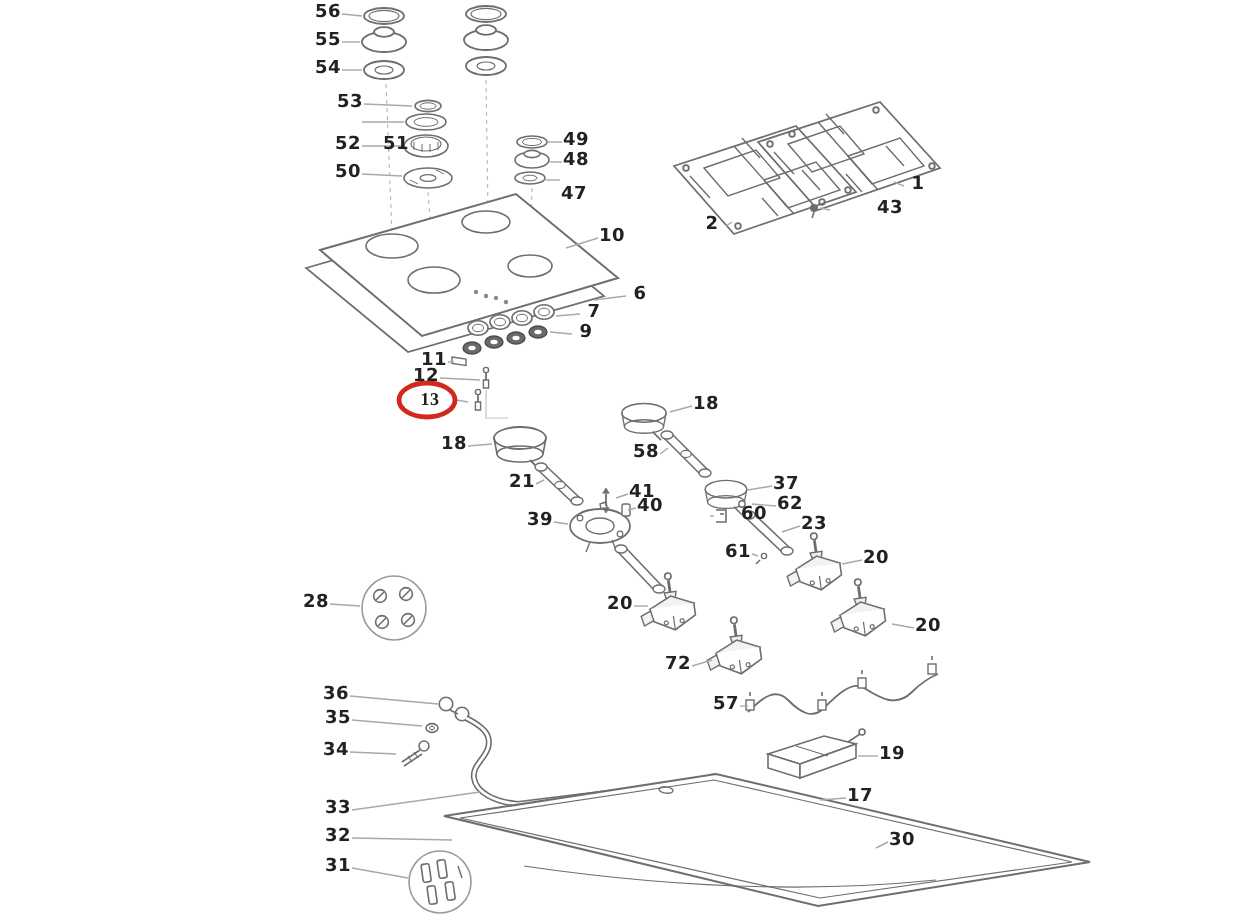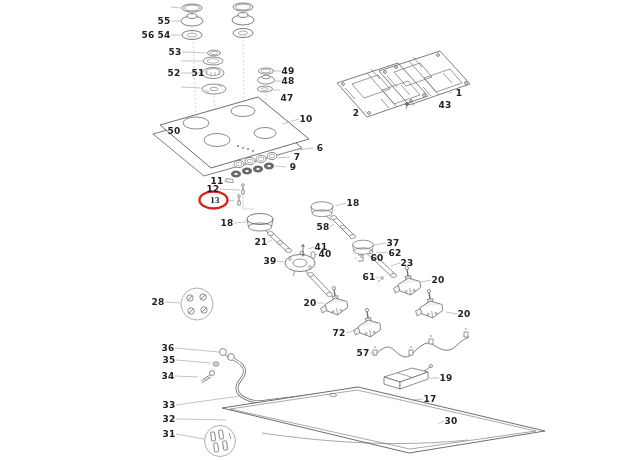--- a/index.html
+++ b/index.html
@@ -341,27 +341,27 @@
       <line x1="439" y1="378" x2="429" y2="378" stroke="#a9a9a9" stroke-width="0.7"></line>
       <line x1="423" y1="399" x2="410" y2="400" stroke="#a9a9a9" stroke-width="0.7"></line>
       <line x1="444" y1="421" x2="438" y2="424" stroke="#a9a9a9" stroke-width="0.7"></line>
       <ellipse cx="213.5" cy="200" rx="14" ry="8.5" fill="none" stroke="#d3281e" stroke-width="2.4"></ellipse>
     </svg>
 
   <div id="labels">
       <span class="part-label" style="left: 459px; top: 93px; color: rgb(34, 34, 34);">1</span>
       <span class="part-label" style="left: 356px; top: 113px; color: rgb(34, 34, 34);">2</span>
       <span class="part-label" style="left: 445px; top: 105px; color: rgb(34, 34, 34);">43</span>
-      <span class="part-label" style="left: 148px; top: 7px; color: rgb(34, 34, 34); margin-top: 28px;">56</span>
+      <span class="part-label" style="left: 164px; top: 7px; color: rgb(34, 34, 34);">56</span>
       <span class="part-label" style="left: 164px; top: 21px; color: rgb(34, 34, 34);">55</span>
       <span class="part-label" style="left: 164px; top: 35px; color: rgb(34, 34, 34);">54</span>
       <span class="part-label" style="left: 175px; top: 52px; color: rgb(34, 34, 34);">53</span>
       <span class="part-label" style="left: 174px; top: 73px; color: rgb(34, 34, 34);">52</span>
       <span class="part-label" style="left: 174px; top: 73px; color: rgb(34, 34, 34); margin-left: 24px;">51</span>
-      <span class="part-label" style="left: 174px; top: 87px; color: rgb(34, 34, 34); margin-top: 44px;">50</span>
+      <span class="part-label" style="left: 174px; top: 87px; color: rgb(34, 34, 34);">50</span>
       <span class="part-label" style="left: 288px; top: 71px; color: rgb(34, 34, 34);">49</span>
       <span class="part-label" style="left: 288px; top: 81px; color: rgb(34, 34, 34);">48</span>
       <span class="part-label" style="left: 287px; top: 98px; color: rgb(34, 34, 34);">47</span>
       <span class="part-label" style="left: 306px; top: 119px; color: rgb(34, 34, 34);">10</span>
       <span class="part-label" style="left: 320px; top: 148px; color: rgb(34, 34, 34);">6</span>
       <span class="part-label" style="left: 297px; top: 157px; color: rgb(34, 34, 34);">7</span>
       <span class="part-label" style="left: 293px; top: 167px; color: rgb(34, 34, 34);">9</span>
       <span class="part-label" style="left: 217px; top: 181px; color: rgb(34, 34, 34);">11</span>
       <span class="part-label" style="left: 213px; top: 189px; color: rgb(34, 34, 34);">12</span>
       <span class="part-label" style="left: 215px; top: 200px; color: rgb(34, 34, 34); font-family: Liberation Serif, serif;">13</span>

